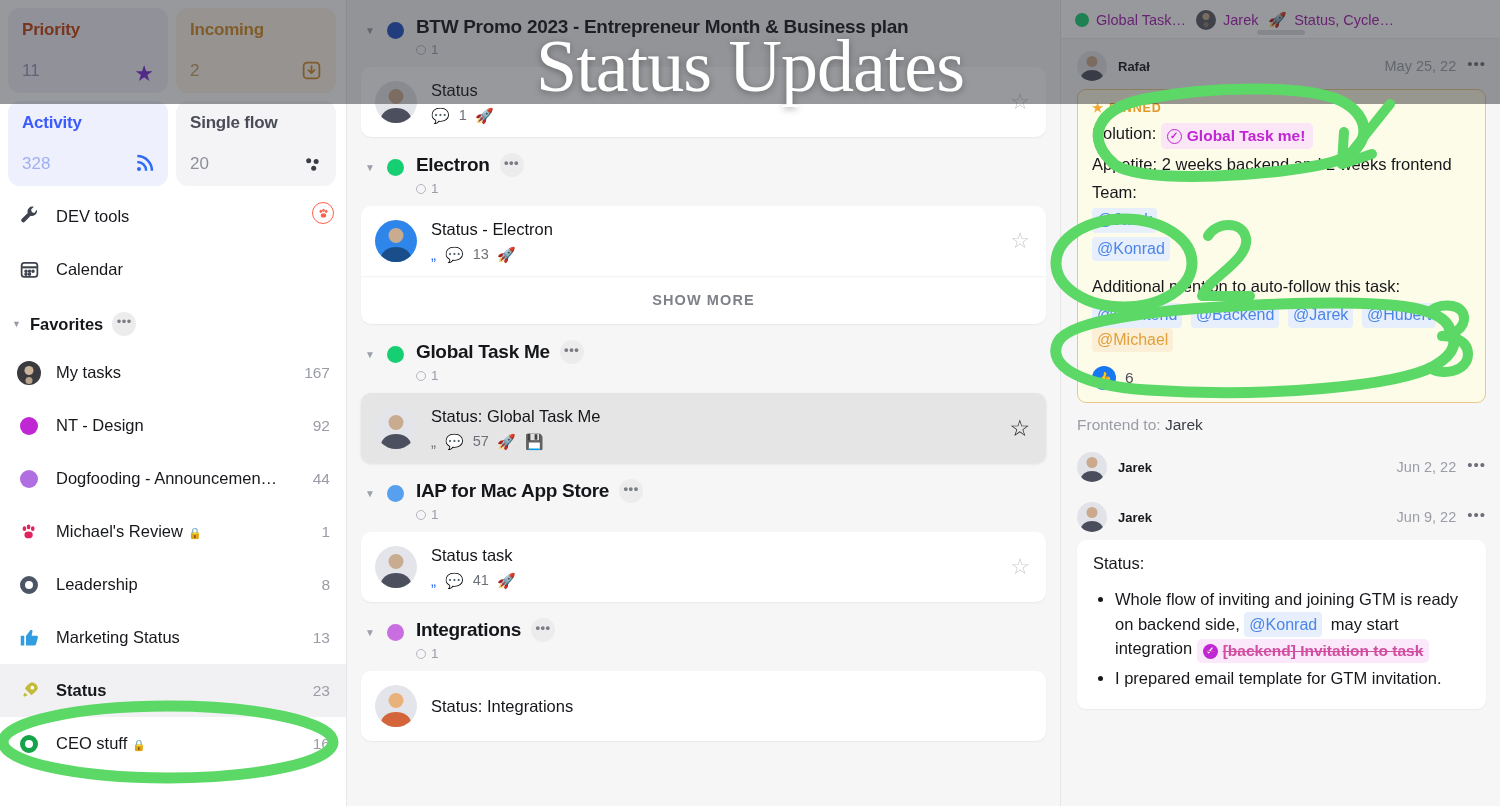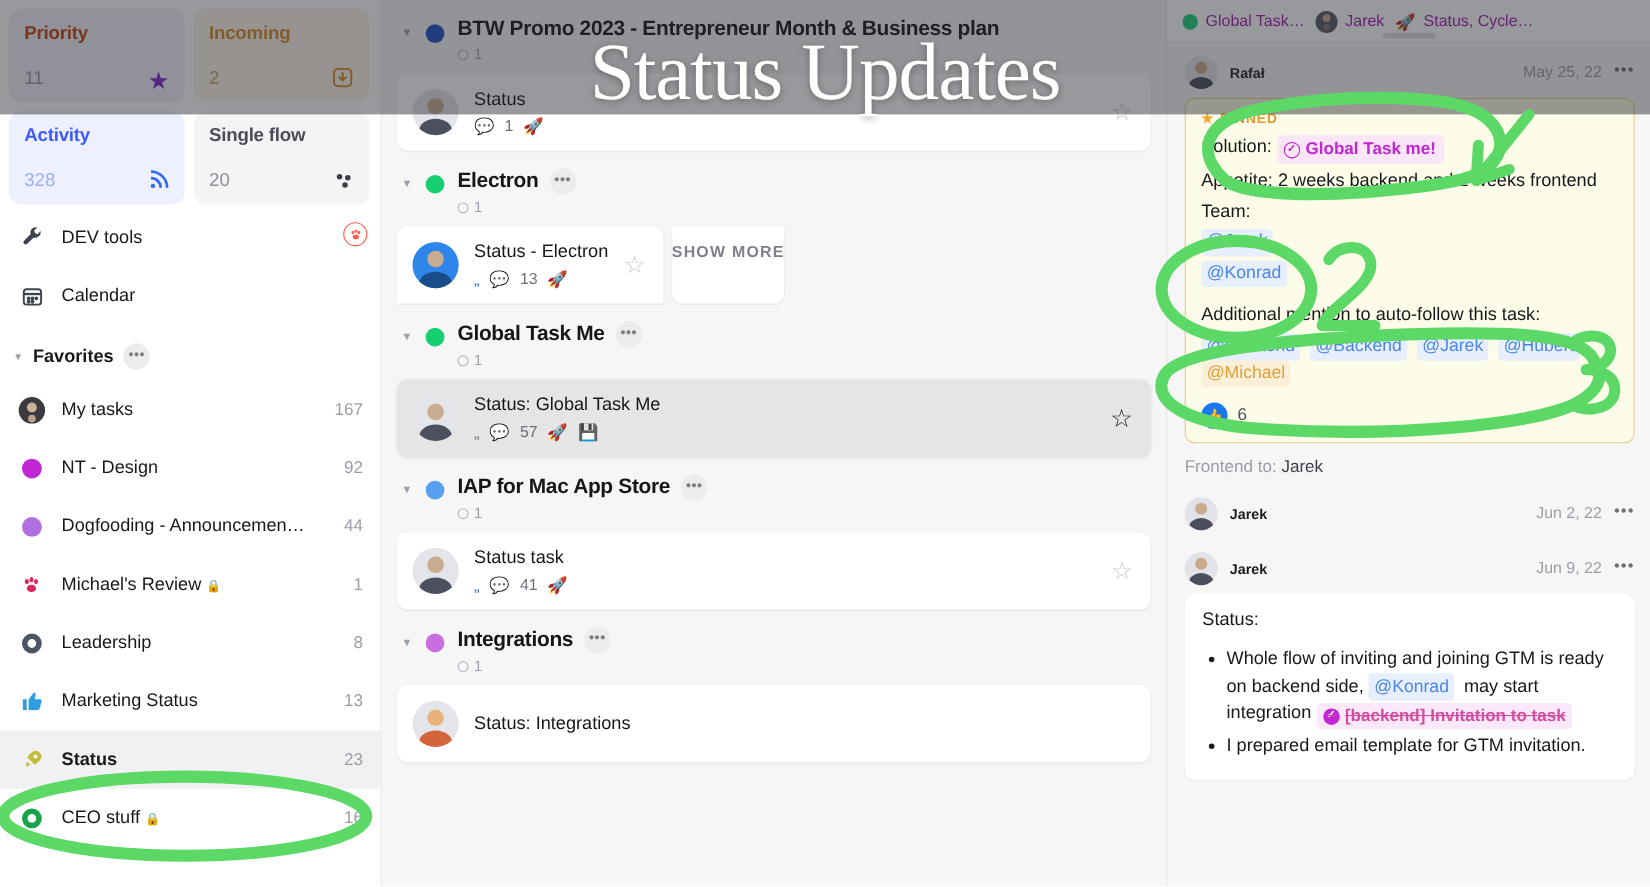--- a/index.html
+++ b/index.html
@@ -138,21 +138,21 @@
     font-size: 22px; color: #c7c9cf; flex: 0 0 auto; line-height: 1;
     align-self: center;
   }
   .star.on { color: #17181c; font-size: 23px; }
   .show-more {
     background: #fff; border-radius: 0 0 10px 10px; margin: 0 4px;
     text-align: center; padding: 16px 0; font-size: 14.5px; letter-spacing: 1.1px;
     color: #7e8189; font-weight: 600;
     box-shadow: 0 1px 2px rgba(16,18,27,.06);
   }
-  .stack-wrap { display: flex; flex-direction: row; }
+  .stack-wrap { display: flex; flex-direction: column; }
   .stack-wrap .task-card { border-radius: 10px 10px 0 0; }
 
   
   #right {
     width: 440px; flex: 0 0 440px; height: 806px; background: #f6f6f7;
     border-left: 1px solid #e6e6e8; display: flex; flex-direction: column;
     overflow: hidden;
   }
   .rp-tabs {
     display: flex; align-items: center; gap: 10px; padding: 10px 14px 8px 14px;

